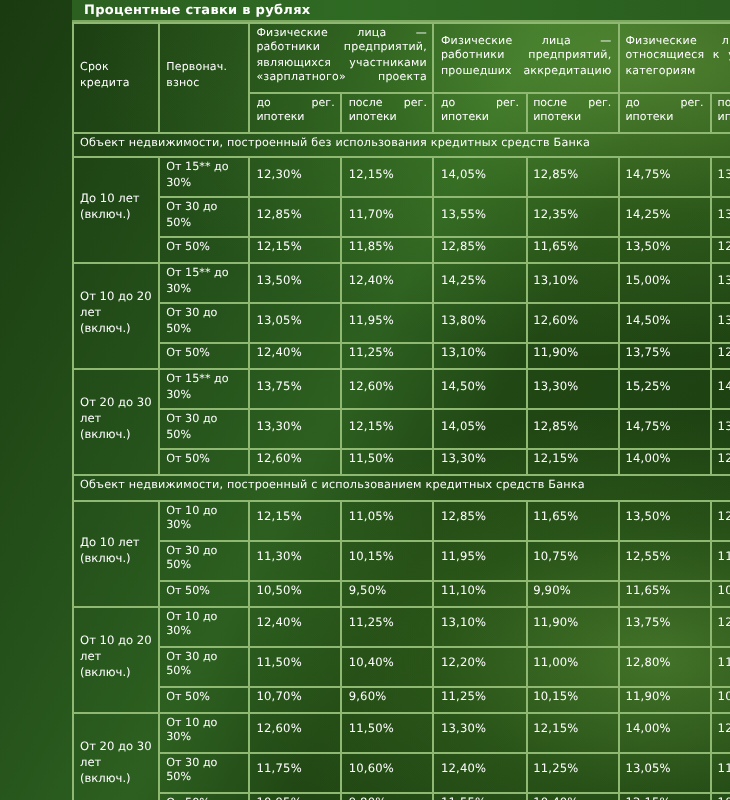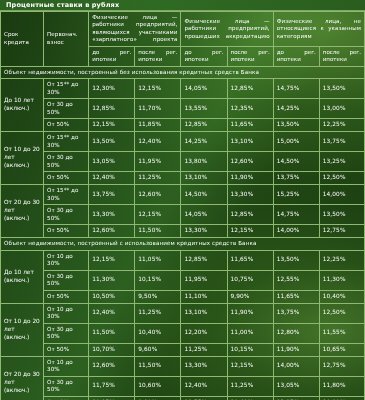--- a/index.html
+++ b/index.html
@@ -9,20 +9,21 @@
     font-family:"DejaVu Sans","Liberation Sans",sans-serif;
     color:#ffffff;
   }
   .page{
     position:relative;width:365px;height:400px;
     background:
       radial-gradient(ellipse 420px 220px at 330px 30px, rgba(150,220,90,0.38) 0%, rgba(110,190,60,0.16) 35%, rgba(0,0,0,0) 68%),
       radial-gradient(ellipse 300px 180px at 330px 330px, rgba(140,215,85,0.34) 0%, rgba(100,180,55,0.14) 38%, rgba(0,0,0,0) 70%),
       linear-gradient(118deg, #1a3a10 0%, #24501a 30%, #2d6020 48%, #214714 62%, #1b3c11 100%);
     box-sizing:border-box;
+    padding-left:36px;
   }
   .titlebar{
     height:11px;line-height:11px;
     padding:0 0 0 6px;
     font-size:6.5px;font-weight:bold;
     letter-spacing:.15px;
     color:#ffffff;
     background:linear-gradient(90deg,#2c6021 0%,#2f6a23 45%,#2a5d1f 100%);
     border-bottom:1px solid #7ca85f;
     box-sizing:border-box;

